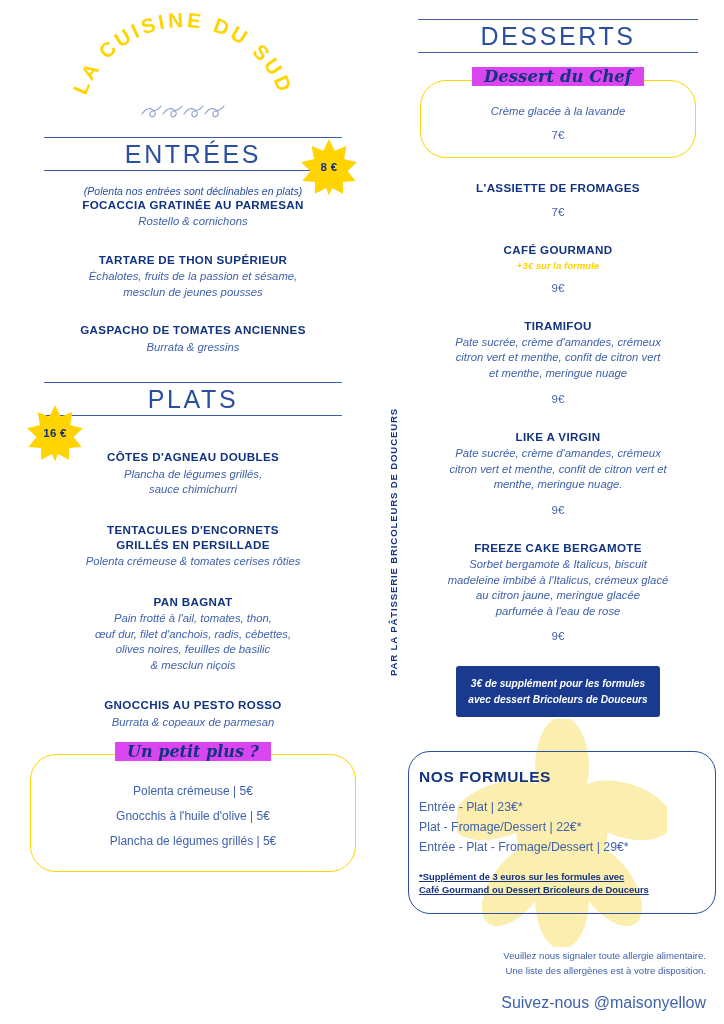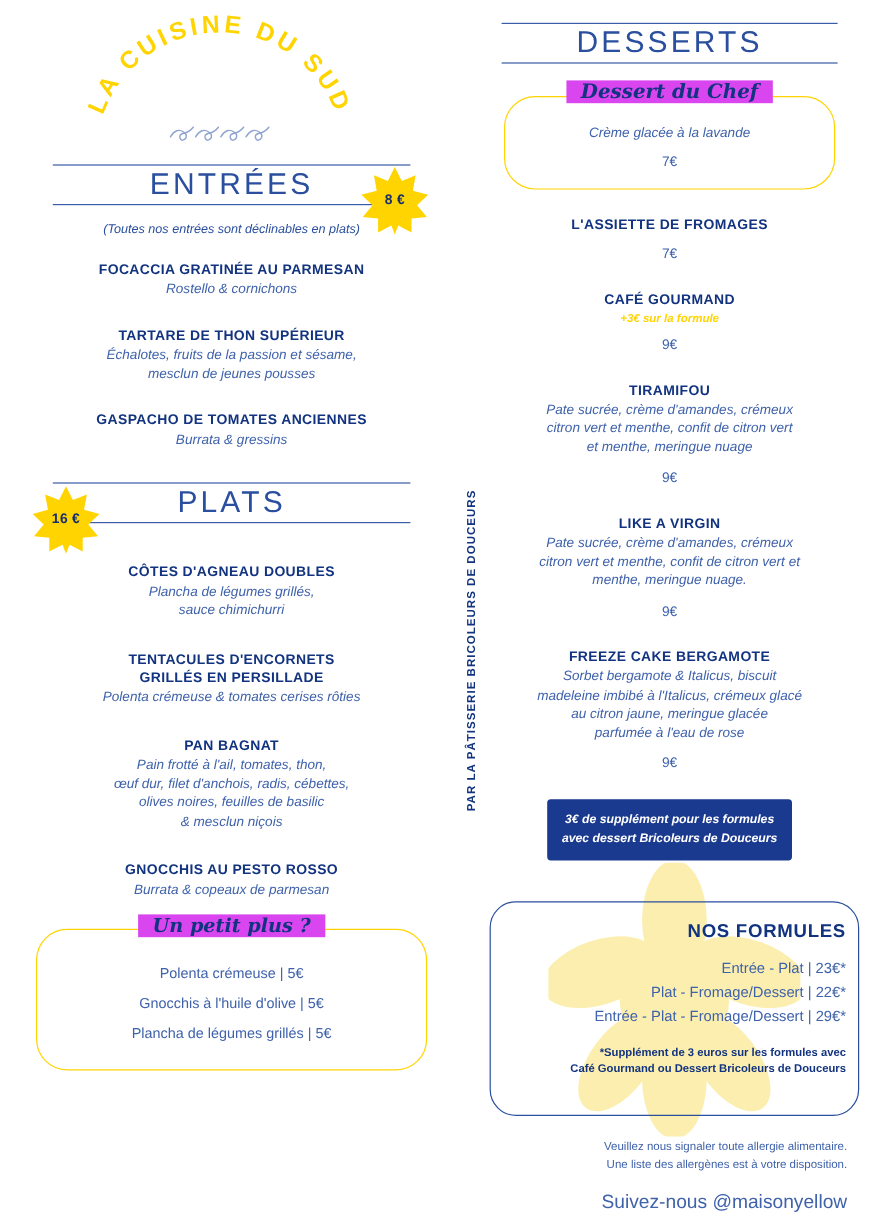--- a/index.html
+++ b/index.html
@@ -109,21 +109,21 @@
 
   .subnote {
     text-align: center;
     font-size: 10.5px;
     font-style: italic;
     color: #2a4f9e;
     margin-top: 9px;
   }
 
   
-  .items { margin-top: 20px; }
+  .items { }
   .item { text-align: center; margin-bottom: 24px; }
   .item .name {
     font-size: 11.6px;
     font-weight: bold;
     letter-spacing: .35px;
     color: #12337f;
     line-height: 1.32;
   }
   .item .desc {
     font-size: 11.3px;
@@ -240,42 +240,43 @@
     transform: translateX(-50%);
     width: 210px;
     height: 228px;
     z-index: 0;
   }
   .formules {
     position: relative;
     z-index: 2;
     border: 1.3px solid #2a4f9e;
     border-radius: 22px;
-    padding: 16px 10px 32px;
-    text-align: right;
+    padding: 16px 10px 16px;
+    text-align: left;
     background: transparent;
   }
   .formules h3 {
     margin: 0 0 12px;
     font-size: 15.5px;
     font-weight: bold;
     letter-spacing: .6px;
     color: #12337f;
   }
   .formules .f-line {
     font-size: 12.3px;
     color: #3f62ab;
     line-height: 1.62;
   }
   .formules .f-note {
     margin-top: 12px;
     font-size: 9.4px;
     font-weight: bold;
     color: #12337f;
     line-height: 1.45;
+    text-decoration: underline;
   }
 
   .footer {
     position: absolute;
     right: 18px;
     bottom: 12px;
     text-align: right;
   }
   .footer .allerg {
     font-size: 9.6px;
@@ -318,21 +319,21 @@
       <div class="rule top"></div>
       <div class="rule bot"></div>
       <div class="title">ENTRÉES</div>
     </div>
     <div class="badge" id="badge-entrees">
       <svg viewBox="0 0 100 100">
         <path id="star8" fill="#ffd400" d="M50 2 L60 22 L80 14 L76 36 L98 42 L82 57 L96 74 L74 76 L74 96 L55 86 L50 99 L45 86 L26 96 L26 76 L4 74 L18 57 L2 42 L24 36 L20 14 L40 22 Z"></path>
       </svg>
       <div class="badge-txt">8 €</div>
     </div>
-    <div class="subnote">(Toutes nos entrées sont déclinables en plats)</div>
+    <div class="subnote">(Polenta nos entrées sont déclinables en plats)</div>
 
     <div class="items" id="entrees-items">
         <div class="item" style="margin-bottom: 22px;">
           <div class="name">FOCACCIA GRATINÉE AU PARMESAN</div>
           <div class="desc">Rostello &amp; cornichons</div>
         </div>
         <div class="item" style="margin-bottom: 22px;">
           <div class="name">TARTARE DE THON SUPÉRIEUR</div>
           <div class="desc">Échalotes, fruits de la passion et sésame,<br>mesclun de jeunes pousses</div>
         </div>

